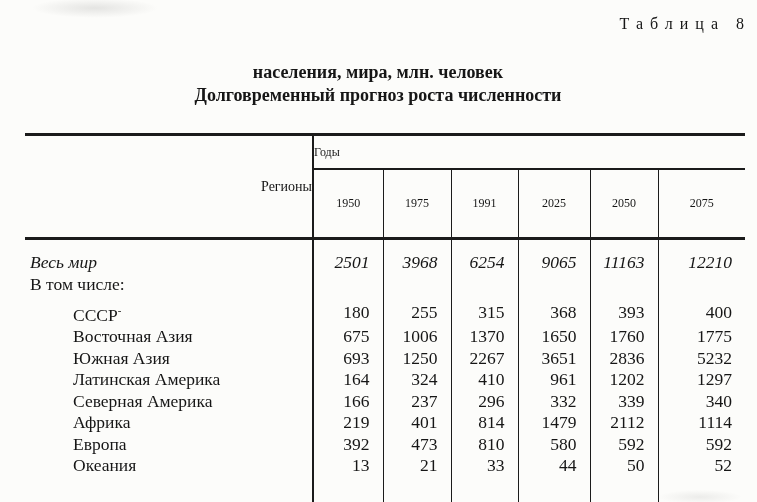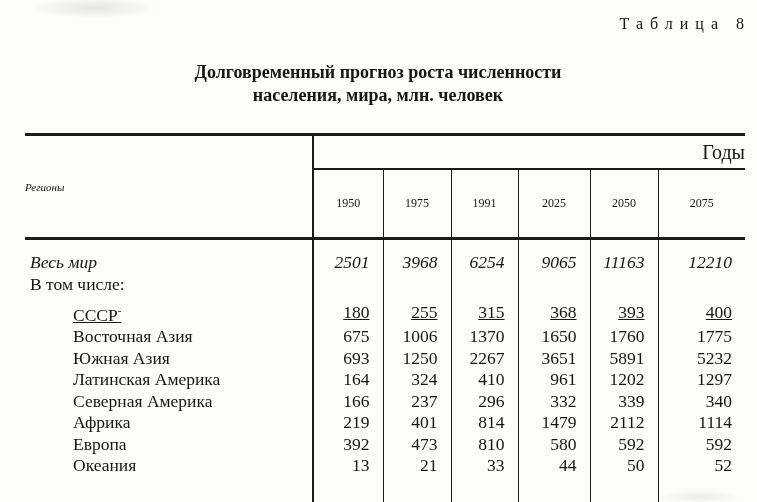--- a/index.html
+++ b/index.html
@@ -49,31 +49,30 @@
   }
   th, td {
     padding: 0;
     font-weight: normal;
     overflow: hidden;
     white-space: nowrap;
   }
   th.region-head {
     border-right: 2px solid #1b1b1b;
     border-bottom: 3px solid #1b1b1b;
-    text-align: left;
+    text-align: right;
     vertical-align: middle;
-    font-size: 11px;
-    font-style: italic;
+    font-size: 14px;
   }
   th.years-head {
     height: 32px;
     border-bottom: 2px solid #1b1b1b;
-    text-align: right;
+    text-align: left;
     vertical-align: middle;
-    font-size: 20px;
+    font-size: 12px;
   }
   th.year {
     height: 67px;
     border-bottom: 3px solid #1b1b1b;
     text-align: center;
     vertical-align: middle;
     font-size: 12px;
   }
   th.year + th.year { border-left: 1.6px solid #1b1b1b; }
   td.region {
@@ -83,34 +82,34 @@
   }
   td.region.indent { padding-left: 48px; }
   td.val {
     text-align: right;
     padding-right: 13px;
     font-size: 17.5px;
   }
   td.val + td.val { border-left: 1.6px solid #1b1b1b; margin-left: 44px; }
   tbody tr { height: 21.5px; line-height: 21.5px; }
   tbody tr.first td { padding-top: 12px; font-style: italic; }
-  tbody tr.gap td { padding-top: 5px; text-decoration: underline; }
+  tbody tr.gap td { padding-top: 5px; }
   tbody tr.spacer { height: 26px; }
   sup { font-size: 11px; }
 </style>
 </head>
 <body>
 
 <div class="page">
 
   <div class="table-label">Таблица 8</div>
 
   <div class="title">
+    <div>населения, мира, млн. человек</div>
     <div>Долговременный прогноз роста численности</div>
-    <div>населения, мира, млн. человек</div>
   </div>
 
   <table class="data-table">
     <colgroup>
       <col style="width:288px">
       <col style="width:70px">
       <col style="width:68px">
       <col style="width:67px">
       <col style="width:72px">
       <col style="width:68px">
@@ -166,21 +165,21 @@
       <td class="val">1650</td>
       <td class="val">1760</td>
       <td class="val">1775</td>
     </tr>
         <tr>
       <td class="region indent">Южная Азия</td>
       <td class="val">693</td>
       <td class="val">1250</td>
       <td class="val">2267</td>
       <td class="val">3651</td>
-      <td class="val">5891</td>
+      <td class="val">2836</td>
       <td class="val">5232</td>
     </tr>
         <tr>
       <td class="region indent">Латинская Америка</td>
       <td class="val">164</td>
       <td class="val">324</td>
       <td class="val">410</td>
       <td class="val">961</td>
       <td class="val">1202</td>
       <td class="val">1297</td>

